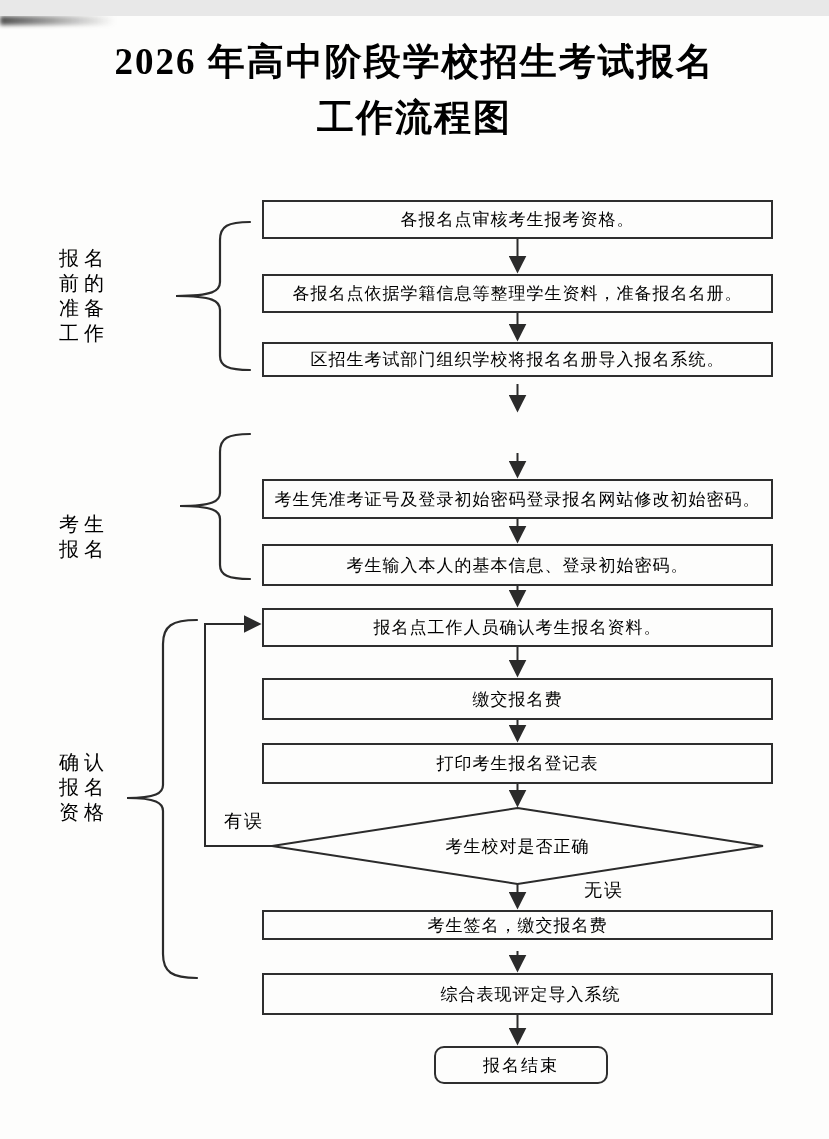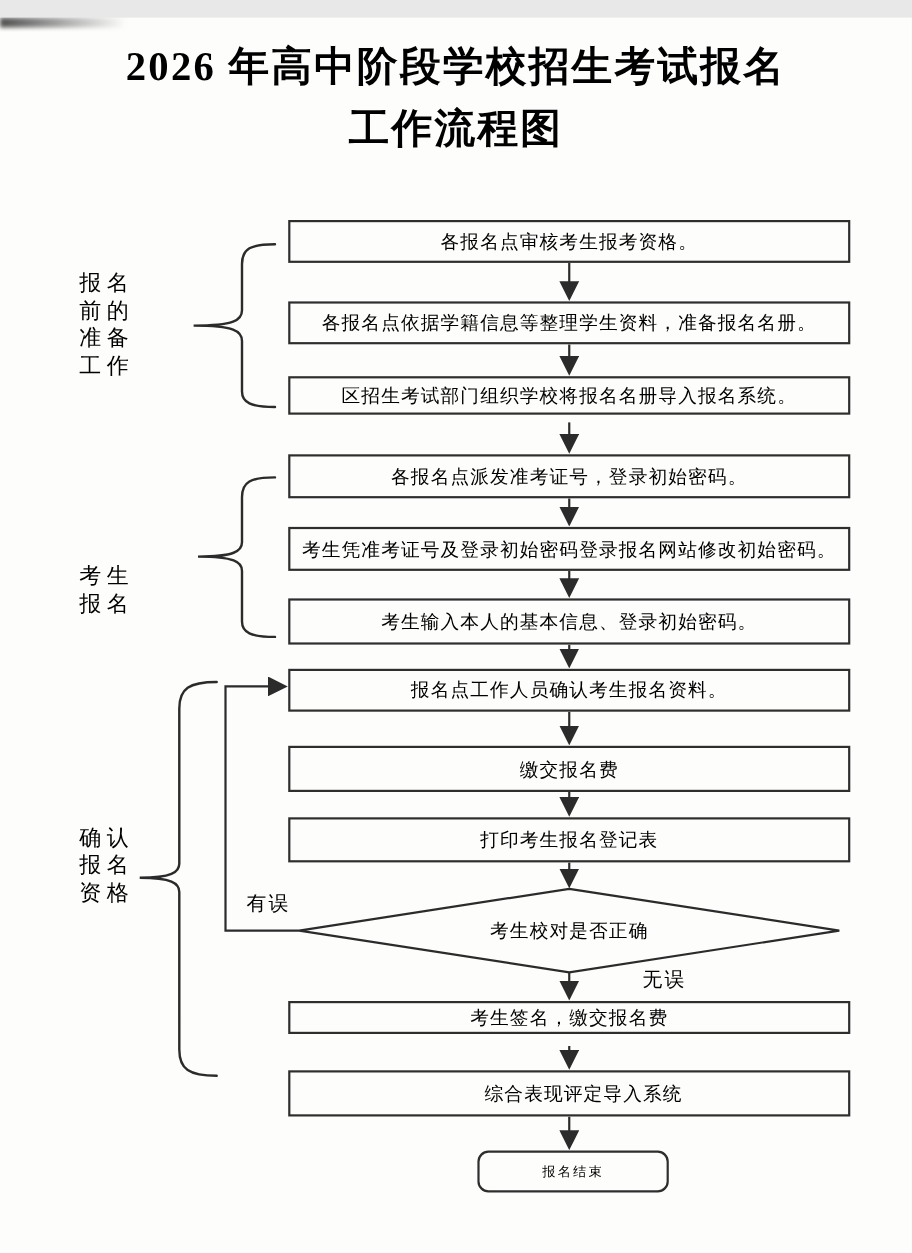--- a/index.html
+++ b/index.html
@@ -28,29 +28,29 @@
     position: absolute; left: 262px; width: 511px;
     border: 2px solid #2e2e2e; background: #fdfdfc;
     display: flex; align-items: center; justify-content: center;
     font-size: 17px; letter-spacing: 1px; box-sizing: border-box;
     text-align: center;
   }
   .end-box {
     position: absolute; left: 434px; width: 174px; top: 1030px; height: 38px;
     border: 2px solid #2e2e2e; border-radius: 10px; background: #fdfdfc;
     display: flex; align-items: center; justify-content: center;
-    font-size: 12px; letter-spacing: 2px; box-sizing: border-box;
+    font-size: 17px; letter-spacing: 2px; box-sizing: border-box;
   }
   .decision-text {
     position: absolute; left: 272px; top: 792px; width: 491px; height: 76px;
     display: flex; align-items: center; justify-content: center;
     font-size: 17px; letter-spacing: 1px;
   }
   .side-label {
-    position: absolute; left: 71px; width: 52px;
+    position: absolute; left: 58px; width: 52px;
     font-size: 20px; line-height: 25px; letter-spacing: 5px;
     text-align: center; white-space: nowrap;
   }
   .side-label div { height: 25px; }
   .edge-label { position: absolute; font-size: 18px; letter-spacing: 2px; }
 </style>
 </head>
 <body>
 
 <div class="canvas">
@@ -91,21 +91,20 @@
     <g stroke="#2b2b2b" stroke-width="2.2" fill="none" stroke-linecap="round">
       <path d="M 250,206 C 228,206 220,210 220,224 L 220,266 C 220,275 213,280 176,280 C 213,280 220,285 220,294 L 220,340 C 220,350 228,354 250,354"></path>
       <path d="M 250,418 C 228,418 220,422 220,436 L 220,477 C 220,485 213,490 180,490 C 213,490 220,495 220,503 L 220,549 C 220,559 228,563 250,563"></path>
       <path d="M 197,604 C 172,604 163,610 163,628 L 163,769 C 163,777 156,782 127,782 C 156,782 163,787 163,795 L 163,938 C 163,956 172,962 197,962"></path>
     </g>
   </svg>
 
   <div class="box" style="top:184px;height:39px;">各报名点审核考生报考资格。</div>
   <div class="box" style="top:258px;height:39px;">各报名点依据学籍信息等整理学生资料，准备报名名册。</div>
   <div class="box" style="top:326px;height:35px;">区招生考试部门组织学校将报名名册导入报名系统。</div>
-  <div class="box" style="top:397px;height:40px;">各报名点派发准考证号，登录初始密码。</div>
   <div class="box" style="top:463px;height:40px;">考生凭准考证号及登录初始密码登录报名网站修改初始密码。</div>
   <div class="box" style="top:528px;height:42px;">考生输入本人的基本信息、登录初始密码。</div>
   <div class="box" style="top:592px;height:39px;">报名点工作人员确认考生报名资料。</div>
   <div class="box" style="top:662px;height:42px;">缴交报名费</div>
   <div class="box" style="top:727px;height:41px;">打印考生报名登记表</div>
   <div class="box" style="top:894px;height:30px;">考生签名，缴交报名费</div>
   <div class="box" style="top:957px;height:42px;padding-left:26px;">综合表现评定导入系统</div>
 
   <div class="decision-text">考生校对是否正确</div>
 

